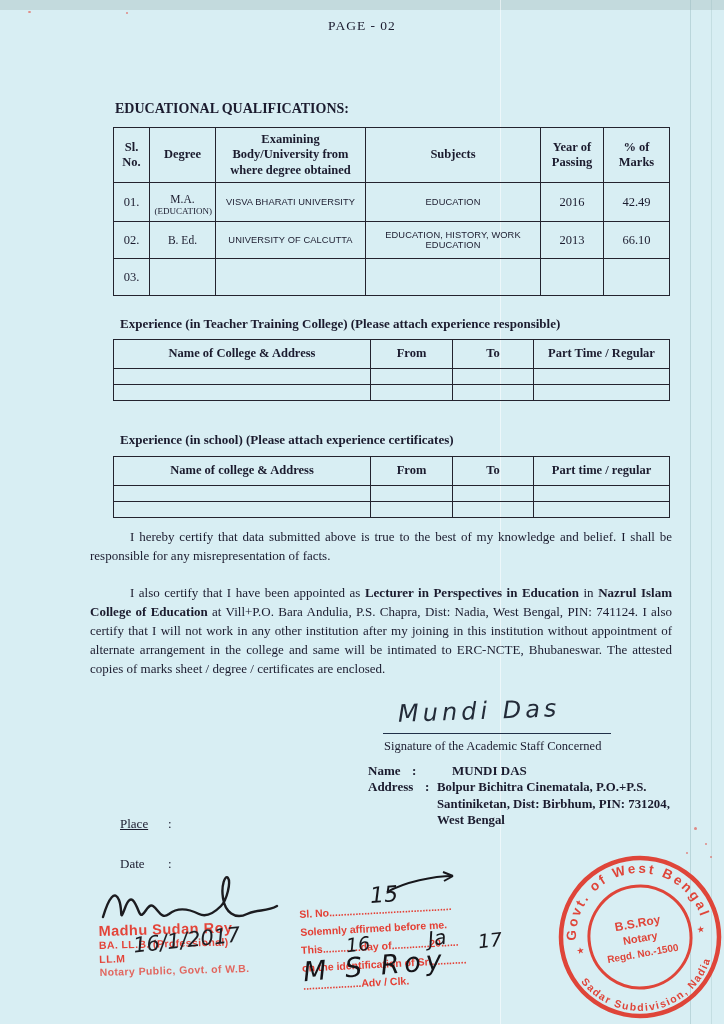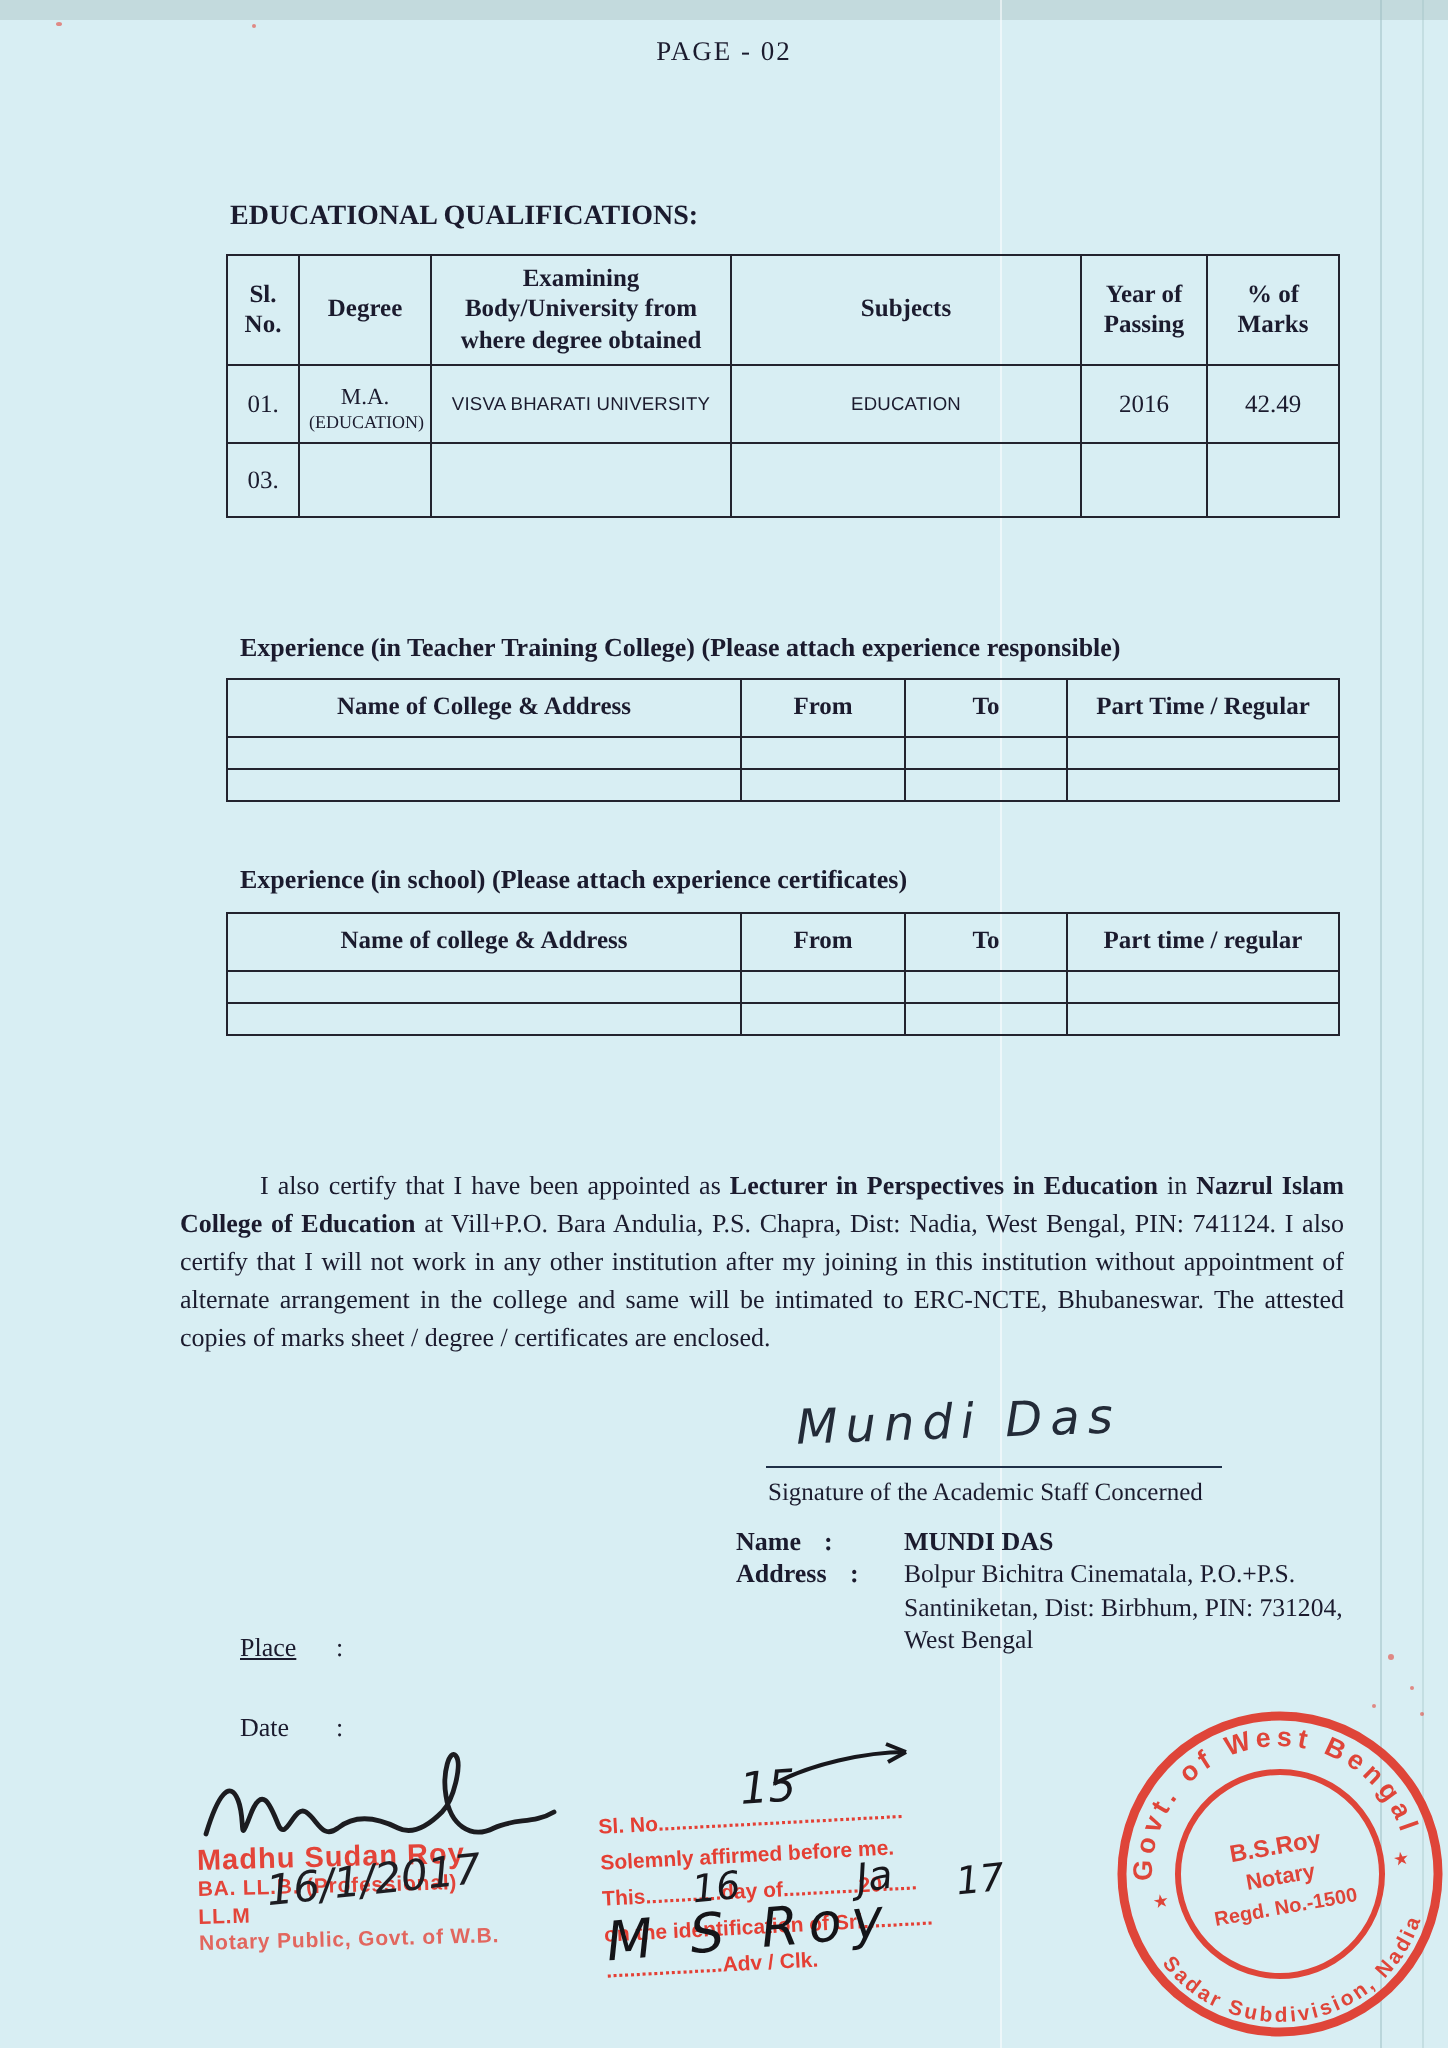--- a/index.html
+++ b/index.html
@@ -76,20 +76,28 @@
     </tr>
     <tr>
       <td class="cell-num" style="height:36px;">01.</td>
       <td><span class="cell-num" style="font-size:11.5px;">M.A.</span><span class="deg-sub">(EDUCATION)</span></td>
       <td class="edu-body">VISVA BHARATI UNIVERSITY</td>
       <td class="edu-body">EDUCATION</td>
       <td class="cell-num">2016</td>
       <td class="cell-num faintL">42.49</td>
     </tr>
     <tr>
+      <td class="cell-num" style="height:34px;">02.</td>
+      <td class="cell-num" style="font-size:11.5px;">B. Ed.</td>
+      <td class="edu-body">UNIVERSITY OF CALCUTTA</td>
+      <td class="edu-body">EDUCATION, HISTORY, WORK EDUCATION</td>
+      <td class="cell-num">2013</td>
+      <td class="cell-num faintL">66.10</td>
+    </tr>
+    <tr>
       <td class="cell-num" style="height:34px;">03.</td>
       <td></td>
       <td></td>
       <td></td>
       <td></td>
       <td class="faintL"></td>
     </tr>
   </tbody>
     </table>
 
@@ -146,32 +154,33 @@
         </tr>
     <tr>
           <td style="height:13px;"></td>
           <td></td>
           <td></td>
           <td></td>
         </tr>
   </tbody>
     </table>
 
+  <div class="para" style="top:527px;">I hereby certify that data submitted above is true to the best of my knowledge and belief. I shall be responsible for any misrepresentation of facts.</div>
   <div class="para" style="top:583px;"><span>I also certify that I have been appointed as </span><b>Lecturer in Perspectives in Education</b><span> in </span><b>Nazrul Islam College of Education</b><span> at Vill+P.O. Bara Andulia, P.S. Chapra, Dist: Nadia, West Bengal, PIN: 741124. I also certify that I will not work in any other institution after my joining in this institution without appointment of alternate arrangement in the college and same will be intimated to ERC-NCTE, Bhubaneswar. The attested copies of marks sheet / degree / certificates are enclosed.</span></div>
 
   <div class="hand sig-hand">Mundi Das</div>
   <div class="sig-line"></div>
   <div class="sig-caption">Signature of the Academic Staff Concerned</div>
 
   <div class="nv-label" style="position:absolute;left:368px;top:763px;">Name</div>
   <div class="nv-label" style="position:absolute;left:412px;top:763px;">:</div>
   <div class="nv-label" style="position:absolute;left:452px;top:763px;">MUNDI DAS</div>
   <div class="nv-label" style="position:absolute;left:368px;top:779px;">Address</div>
   <div class="nv-label" style="position:absolute;left:425px;top:779px;">:</div>
-  <div style="position:absolute;left:452px;top:779px;font-size:12.8px;line-height:16.5px;">
+  <div style="position:absolute;left:437px;top:779px;font-size:12.8px;line-height:16.5px;font-weight:bold;">
     <div>Bolpur Bichitra Cinematala, P.O.+P.S.</div>
     <div>Santiniketan, Dist: Birbhum, PIN: 731204,</div>
     <div>West Bengal</div>
   </div>
 
   <div style="position:absolute;left:120px;top:816px;font-size:13px;text-decoration:underline;">Place</div>
   <div style="position:absolute;left:168px;top:816px;font-size:13px;">:</div>
   <div style="position:absolute;left:120px;top:856px;font-size:13px;">Date</div>
   <div style="position:absolute;left:168px;top:856px;font-size:13px;">:</div>
 

